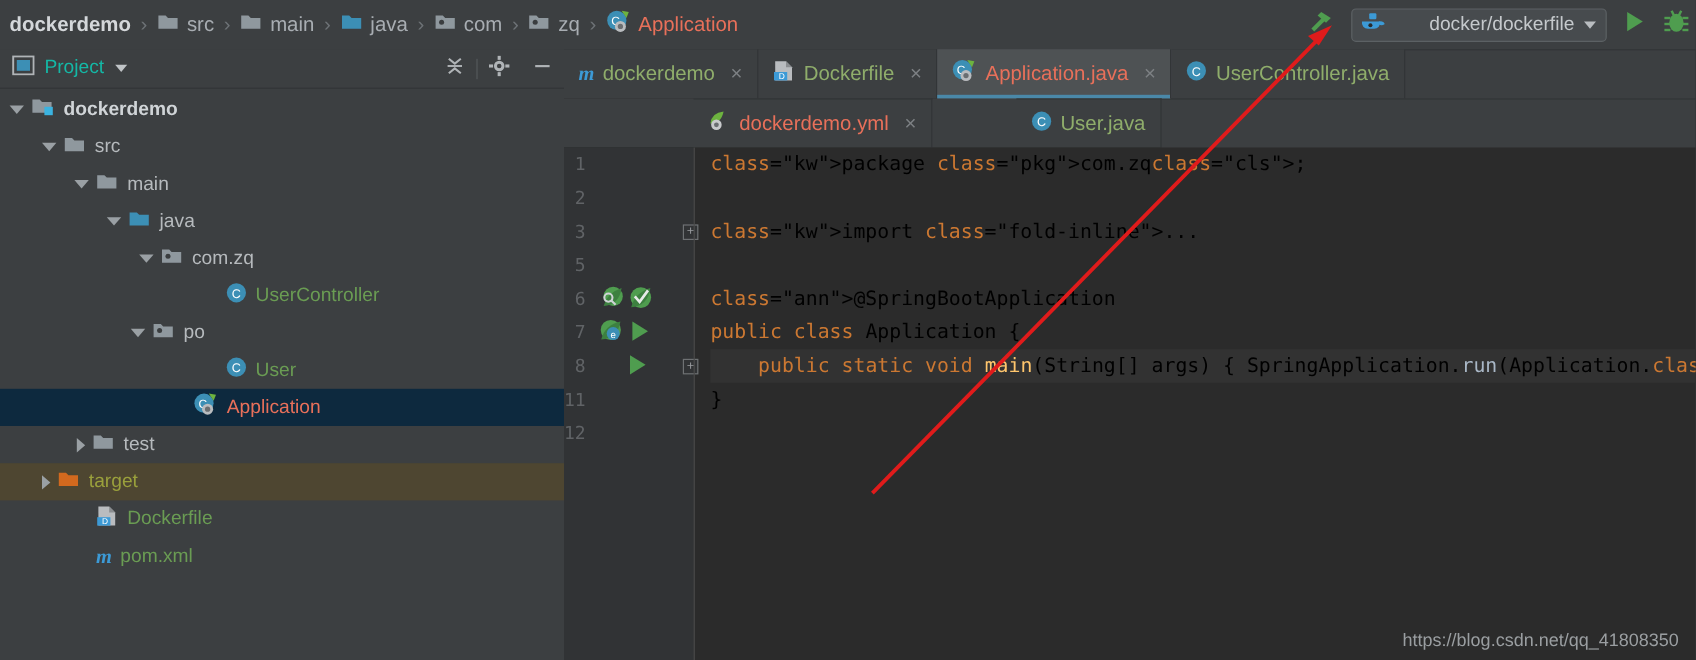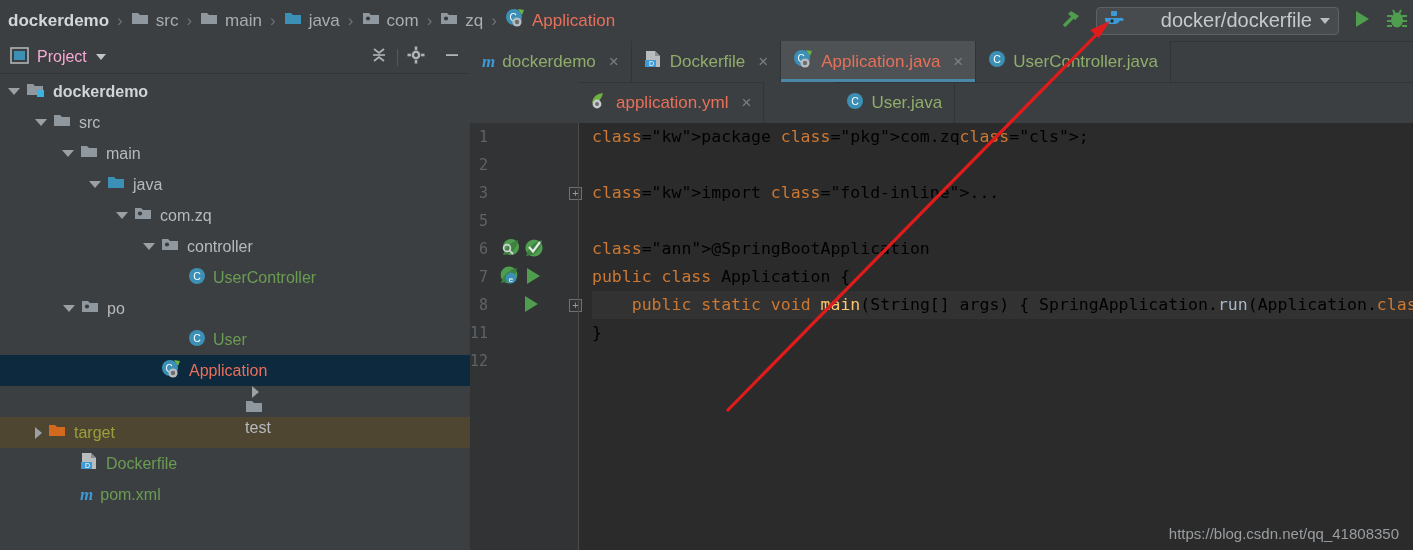--- a/index.html
+++ b/index.html
@@ -27,34 +27,34 @@
   .topright {
     position: absolute; right: 0; top: 0; height: 41px;
     display: flex; align-items: center; gap: 10px; padding-right: 4px;
   }
   .runcfg {
     display: flex; align-items: center; gap: 8px;
     height: 28px; padding: 0 8px 0 7px;
     border: 1px solid #5c6164; border-radius: 4px;
     background: #474b4e;
   }
-  .runcfg .label { color: #c5c9cc; font-size: 20px; margin-left: 28px; }
+  .runcfg .label { color: #c5c9cc; font-size: 16px; margin-left: 28px; }
   .caret { width: 0; height: 0; border-left: 5px solid transparent;
            border-right: 5px solid transparent; border-top: 6px solid #b9bdc0; }
 
   
   .sidebar {
     position: absolute; left: 0; top: 41px; width: 470px; height: 509px;
     background: #3c3f41;
   }
   .sb-header {
     height: 33px; display: flex; align-items: center;
     padding-left: 10px; border-bottom: 1px solid #323537;
   }
-  .sb-title { color: #f9a8d4; font-size: 16px; margin-left: 8px; }
+  .sb-title { color: #14b8a6; font-size: 16px; margin-left: 8px; }
   .sb-header .caret { margin-left: 9px; border-top-color: #c0c4c7; }
   .sb-actions { margin-left: auto; display: flex; align-items: center; gap: 0; }
   .sb-actions > * { padding: 0 9px; }
   .vdiv { width: 1px; height: 17px; background: #55595c; padding: 0 !important; }
 
   .tree { position: relative; padding-top: 2px; }
   .row {
     height: 31px; display: flex; align-items: center;
     white-space: nowrap; font-size: 16px; color: #b6babd;
   }
@@ -310,37 +310,29 @@
           <span class="nm plain">java</span>
         </div>
         <div class="row" style="padding-left: 116px;">
           <span class="arrow "></span>
           <span class="ico"><svg width="19" height="17" viewBox="0 0 19 17">
               <path d="M1 3 h6 l2 2 h8 v9 H1 Z" fill="#8f989e"></path>
               <circle cx="6" cy="8.5" r="2.1" fill="#3a3d3f"></circle>
             </svg></span>
           <span class="nm plain">com.zq</span>
         </div>
-        <div class="row" style="padding-left: 143px;">
-          <span class="arrow "></span>
-          <span class="ico"><svg width="19" height="17" viewBox="0 0 19 17">
-              <path d="M1 3 h6 l2 2 h8 v9 H1 Z" fill="#8f989e"></path>
-              <circle cx="6" cy="8.5" r="2.1" fill="#3a3d3f"></circle>
-            </svg></span>
-          <span class="nm plain">controller</span>
-        </div>
         <div class="row" style="padding-left: 170px;">
           <span class="arrow none"></span>
           <span class="ico"><svg width="18" height="18" viewBox="0 0 18 18">
               <circle cx="9" cy="9" r="8" fill="#3c8fb5"></circle>
               <text x="9" y="13.2" font-size="10.5" fill="#ffffff" text-anchor="middle" font-family="Liberation Sans">C</text>
             </svg></span>
           <span class="nm green">UserController</span>
         </div>
-        <div class="row" style="padding-left: 63px;">
+        <div class="row" style="padding-left: 109px;">
           <span class="arrow "></span>
           <span class="ico"><svg width="19" height="17" viewBox="0 0 19 17">
               <path d="M1 3 h6 l2 2 h8 v9 H1 Z" fill="#8f989e"></path>
               <circle cx="6" cy="8.5" r="2.1" fill="#3a3d3f"></circle>
             </svg></span>
           <span class="nm plain">po</span>
         </div>
         <div class="row" style="padding-left: 170px;">
           <span class="arrow none"></span>
           <span class="ico"><svg width="18" height="18" viewBox="0 0 18 18">
@@ -353,21 +345,21 @@
           <span class="arrow none"></span>
           <span class="ico"><svg width="21" height="20" viewBox="0 0 21 20">
               <circle cx="9" cy="9" r="8" fill="#3c8fb5"></circle>
               <text x="8" y="13" font-size="10" fill="#ffffff" text-anchor="middle" font-family="Liberation Sans">C</text>
               <path d="M13 1 l6 1 -2 5 z" fill="#6db33f"></path>
               <circle cx="12" cy="14" r="4.6" fill="#b9bcbf"></circle>
               <circle cx="12" cy="14" r="2.2" fill="#6a6e71"></circle>
             </svg></span>
           <span class="nm salmon">Application</span>
         </div>
-        <div class="row" style="padding-left: 46px; flex-direction: column;">
+        <div class="row" style="padding-left: 64px;">
           <span class="arrow closed"></span>
           <span class="ico"><svg width="19" height="17" viewBox="0 0 19 17">
               <path d="M1 3 h6 l2 2 h8 v9 H1 Z" fill="#8f989e"></path>
             </svg></span>
           <span class="nm plain">test</span>
         </div>
         <div class="row hovered" style="padding-left: 35px;">
           <span class="arrow closed"></span>
           <span class="ico"><svg width="19" height="17" viewBox="0 0 19 17">
               <path d="M1 3 h6 l2 2 h8 v9 H1 Z" fill="#d2691e"></path>
@@ -429,21 +421,21 @@
         </div>
         <div class="tabfill"></div>
       </div>
     <div class="tabrow" id="tabs2">
         <div class="tab row2" style="margin-left: 108px;">
           <span><svg width="19" height="19" viewBox="0 0 19 19">
               <path d="M2 12 q1 -9 11 -10 q-2 10 -11 10 Z" fill="#6db33f"></path>
               <circle cx="7" cy="13" r="4.4" fill="#c8cacc"></circle>
               <circle cx="7" cy="13" r="2" fill="#6a6e71"></circle>
             </svg></span>
-          <span class="tx salmon">application.yml</span>
+          <span class="tx salmon">dockerdemo.yml</span>
           <span class="xbtn">×</span>
         </div>
         <div class="tab row2" style="margin-left: 70px;">
           <span><svg width="18" height="18" viewBox="0 0 18 18">
               <circle cx="9" cy="9" r="8" fill="#3c8fb5"></circle>
               <text x="9" y="13.2" font-size="10.5" fill="#ffffff" text-anchor="middle" font-family="Liberation Sans">C</text>
             </svg></span>
           <span class="tx">User.java</span>
         </div>
         <div class="tabfill"></div>

